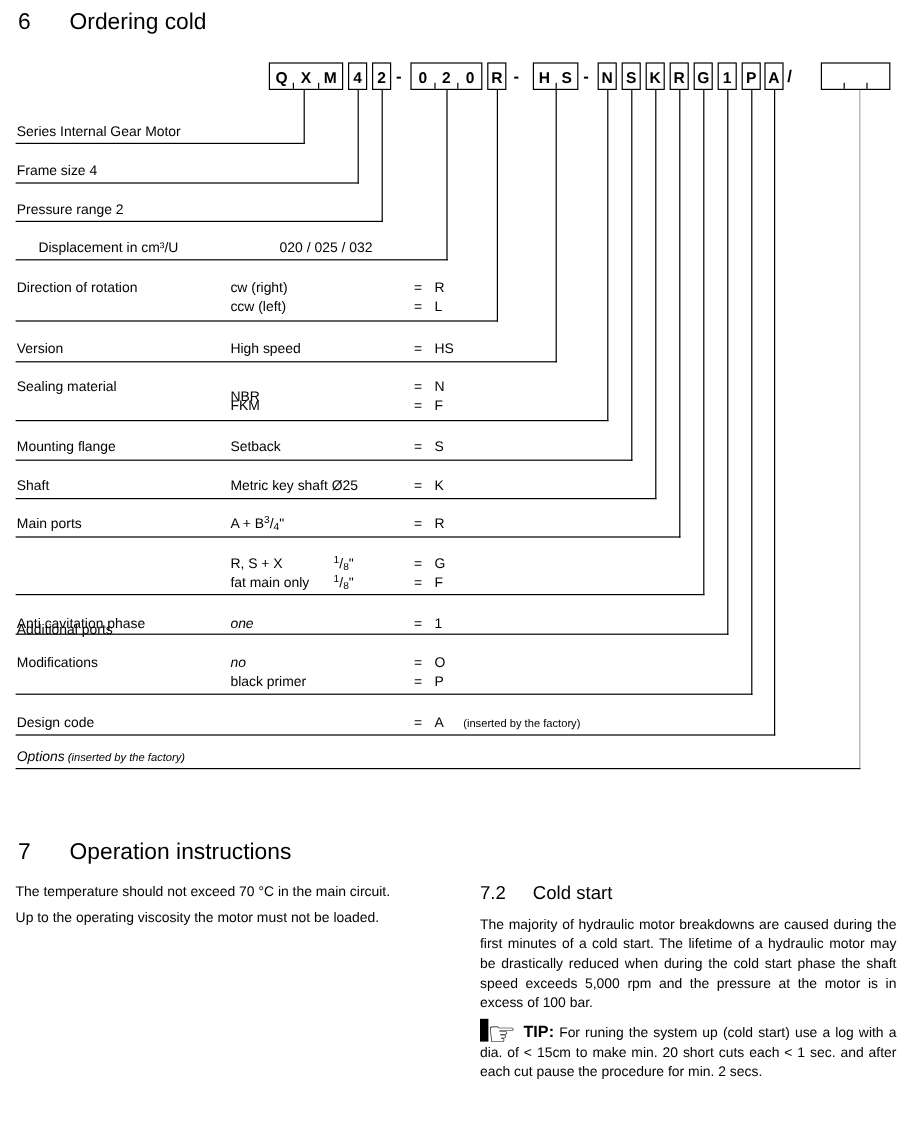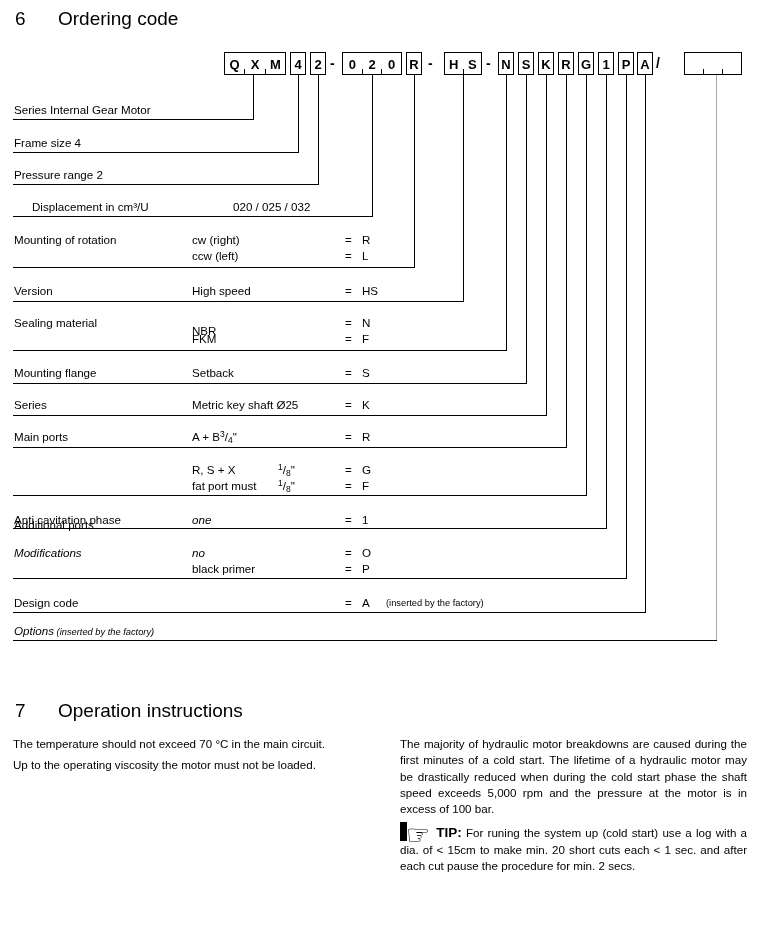--- a/index.html
+++ b/index.html
@@ -35,21 +35,21 @@
   .tip{margin-top:9px}
   .manicule{white-space:nowrap;margin-right:6px}
   .manicule .cuff{display:inline-block;width:7px;height:19px;background:#000;vertical-align:-4px;margin-right:-1px}
   .manicule .hand{font-family:"DejaVu Sans",sans-serif;font-size:27px;line-height:10px;vertical-align:-7px}
   .tip-label{font-weight:bold;font-size:13.5px}
 </style>
 </head>
 <body>
 
 <div class="abs h1" style="left:15px;top:8px">
-  <span class="num">6</span><span>Ordering code</span>
+  <span class="num">6</span><span>Ordering cold</span>
 </div>
 
 <div id="diagram">
     <div class="code-box" style="left: 224px; top: 52px; width: 62px; height: 23px;">
       <span class="cell">Q</span>
       <div class="cell-tick"></div>
       <span class="cell">X</span>
       <div class="cell-tick"></div>
       <span class="cell">M</span>
     </div>
@@ -126,21 +126,21 @@
     <div class="sep" style="left: 656px; top: 56px;">/</div>
     <div class="dtext" style="left: 14px; top: 103px;">Series Internal Gear Motor</div>
     <div class="hline" style="left: 13px; top: 119px; width: 241px;"></div>
     <div class="dtext" style="left: 14px; top: 136px;">Frame size 4</div>
     <div class="hline" style="left: 13px; top: 152px; width: 286px;"></div>
     <div class="dtext" style="left: 14px; top: 168px;">Pressure range 2</div>
     <div class="hline" style="left: 13px; top: 184px; width: 306px;"></div>
     <div class="dtext" style="left: 32px; top: 200px;">Displacement in cm³/U</div>
     <div class="dtext" style="left: 233px; top: 200px;">020 / 025 / 032</div>
     <div class="hline" style="left: 13px; top: 216px; width: 360px;"></div>
-    <div class="dtext" style="left: 14px; top: 233px;">Mounting of rotation</div>
+    <div class="dtext" style="left: 14px; top: 233px;">Direction of rotation</div>
     <div class="dtext" style="left: 192px; top: 233px;">cw (right)</div>
     <div class="dtext" style="left: 345px; top: 233px;">=</div>
     <div class="dtext" style="left: 362px; top: 233px;">R</div>
     <div class="dtext" style="left: 192px; top: 249px;">ccw (left)</div>
     <div class="dtext" style="left: 345px; top: 249px;">=</div>
     <div class="dtext" style="left: 362px; top: 249px;">L</div>
     <div class="hline" style="left: 13px; top: 267px; width: 402px;"></div>
     <div class="dtext" style="left: 14px; top: 284px;">Version</div>
     <div class="dtext" style="left: 192px; top: 284px;">High speed</div>
     <div class="dtext" style="left: 345px; top: 284px;">=</div>
@@ -152,47 +152,47 @@
     <div class="dtext" style="left: 362px; top: 316px;">N</div>
     <div class="dtext" style="left: 192px; top: 332px;">FKM</div>
     <div class="dtext" style="left: 345px; top: 332px;">=</div>
     <div class="dtext" style="left: 362px; top: 332px;">F</div>
     <div class="hline" style="left: 13px; top: 350px; width: 494px;"></div>
     <div class="dtext" style="left: 14px; top: 366px;">Mounting flange</div>
     <div class="dtext" style="left: 192px; top: 366px;">Setback</div>
     <div class="dtext" style="left: 345px; top: 366px;">=</div>
     <div class="dtext" style="left: 362px; top: 366px;">S</div>
     <div class="hline" style="left: 13px; top: 383px; width: 514px;"></div>
-    <div class="dtext" style="left: 14px; top: 398px;">Series</div>
+    <div class="dtext" style="left: 14px; top: 398px;">Shaft</div>
     <div class="dtext" style="left: 192px; top: 398px;">Metric key shaft Ø25</div>
     <div class="dtext" style="left: 345px; top: 398px;">=</div>
     <div class="dtext" style="left: 362px; top: 398px;">K</div>
     <div class="hline" style="left: 13px; top: 415px; width: 534px;"></div>
     <div class="dtext" style="left: 14px; top: 430px;">Main ports</div>
     <div class="dtext" style="left: 192px; top: 430px;">A + B</div>
     <div class="dtext frac" style="left: 220px; top: 430px;"><sup>3</sup>/<sub>4</sub>"</div>
     <div class="dtext" style="left: 345px; top: 430px;">=</div>
     <div class="dtext" style="left: 362px; top: 430px;">R</div>
     <div class="hline" style="left: 13px; top: 447px; width: 554px;"></div>
     <div class="dtext" style="left: 14px; top: 488px; margin-top: 30px;">Additional ports</div>
     <div class="dtext" style="left: 192px; top: 463px;">R, S + X</div>
     <div class="dtext frac" style="left: 278px; top: 463px;"><sup>1</sup>/<sub>8</sub>"</div>
     <div class="dtext" style="left: 345px; top: 463px;">=</div>
     <div class="dtext" style="left: 362px; top: 463px;">G</div>
-    <div class="dtext" style="left: 192px; top: 479px;">fat port must</div>
+    <div class="dtext" style="left: 192px; top: 479px;">fat main only</div>
     <div class="dtext frac" style="left: 278px; top: 479px;"><sup>1</sup>/<sub>8</sub>"</div>
     <div class="dtext" style="left: 345px; top: 479px;">=</div>
     <div class="dtext" style="left: 362px; top: 479px;">F</div>
     <div class="hline" style="left: 13px; top: 495px; width: 574px;"></div>
     <div class="dtext" style="left: 14px; top: 513px;">Anti cavitation phase</div>
     <div class="dtext" style="left: 192px; top: 513px; font-style: italic;">one</div>
     <div class="dtext" style="left: 345px; top: 513px;">=</div>
     <div class="dtext" style="left: 362px; top: 513px;">1</div>
     <div class="hline" style="left: 13px; top: 528px; width: 594px;"></div>
-    <div class="dtext" style="left: 14px; top: 546px; font-style: italic;">Modifications</div>
+    <div class="dtext" style="left: 14px; top: 546px;">Modifications</div>
     <div class="dtext" style="left: 192px; top: 546px; font-style: italic;">no</div>
     <div class="dtext" style="left: 345px; top: 546px;">=</div>
     <div class="dtext" style="left: 362px; top: 546px;">O</div>
     <div class="dtext" style="left: 192px; top: 562px;">black primer</div>
     <div class="dtext" style="left: 345px; top: 562px;">=</div>
     <div class="dtext" style="left: 362px; top: 562px;">P</div>
     <div class="hline" style="left: 13px; top: 578px; width: 614px;"></div>
     <div class="dtext" style="left: 14px; top: 596px;">Design code</div>
     <div class="dtext" style="left: 345px; top: 596px;">=</div>
     <div class="dtext" style="left: 362px; top: 596px;">A</div>
@@ -205,15 +205,18 @@
 <div class="abs h1" style="left:15px;top:700px">
   <span class="num">7</span><span>Operation instructions</span>
 </div>
 
 <div class="col" style="left:13px;top:736px;width:358px">
   <p>The temperature should not  exceed 70 °C in the main circuit.</p>
   <p>Up to the operating viscosity the motor must not be loaded.</p>
 </div>
 
 <div class="col" style="left:400px;top:736px;width:347px">
+  <div class="h2">
+    <span class="num">7.2</span><span>Cold start</span>
+  </div>
   <p>The majority of hydraulic motor breakdowns are caused during the first minutes of a cold start. The lifetime of a hydraulic motor may be drastically reduced when during the cold start phase the shaft speed exceeds 5,000 rpm and the pressure at the motor is in excess of 100 bar.</p>
   <p class="tip"><span class="manicule"><span class="cuff"></span><span class="hand">☞</span></span><span class="tip-label">TIP:</span><span> For runing the system up (cold start) use a log with a dia. of &lt; 15cm to make min. 20 short cuts each &lt; 1 sec. and after each cut pause the procedure for min. 2 secs.</span></p>
 </div>
 
 </body></html>

